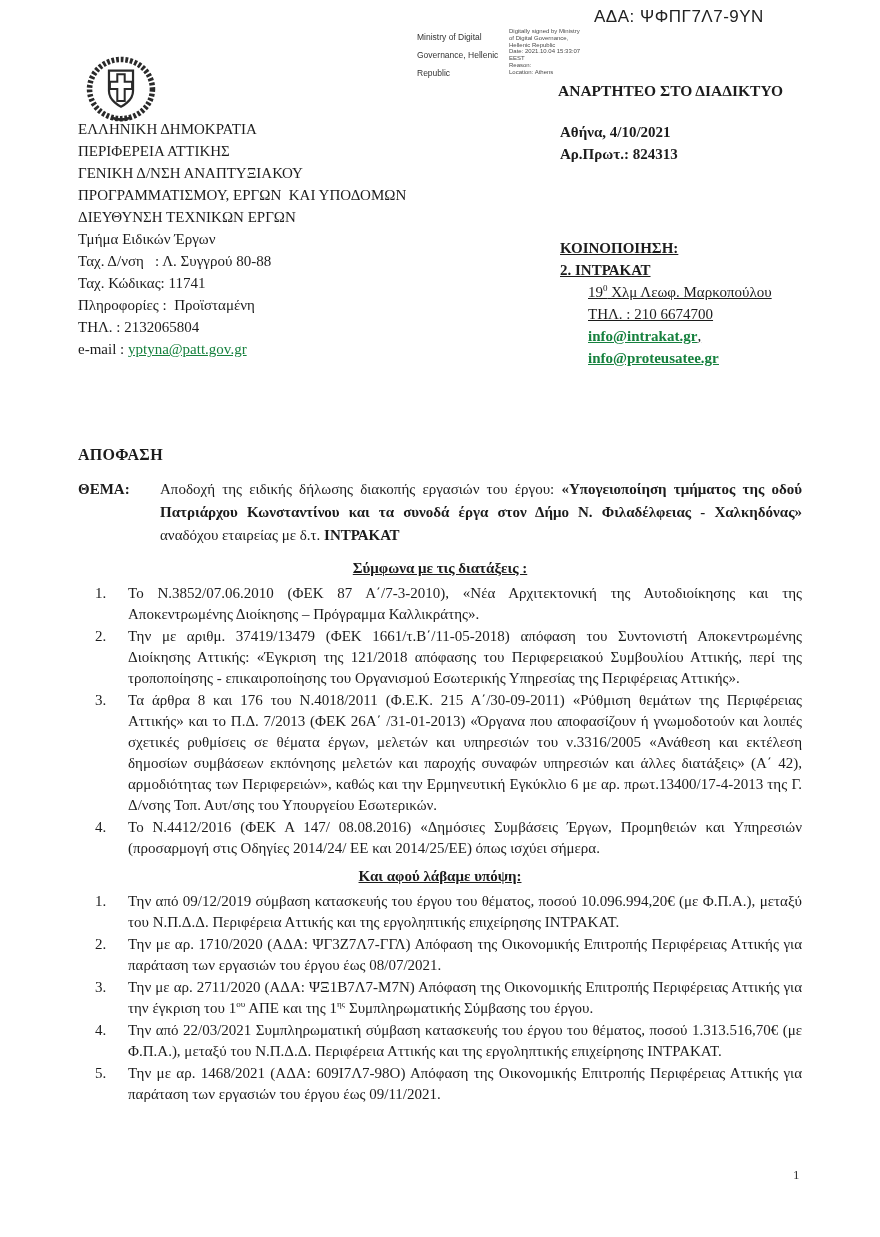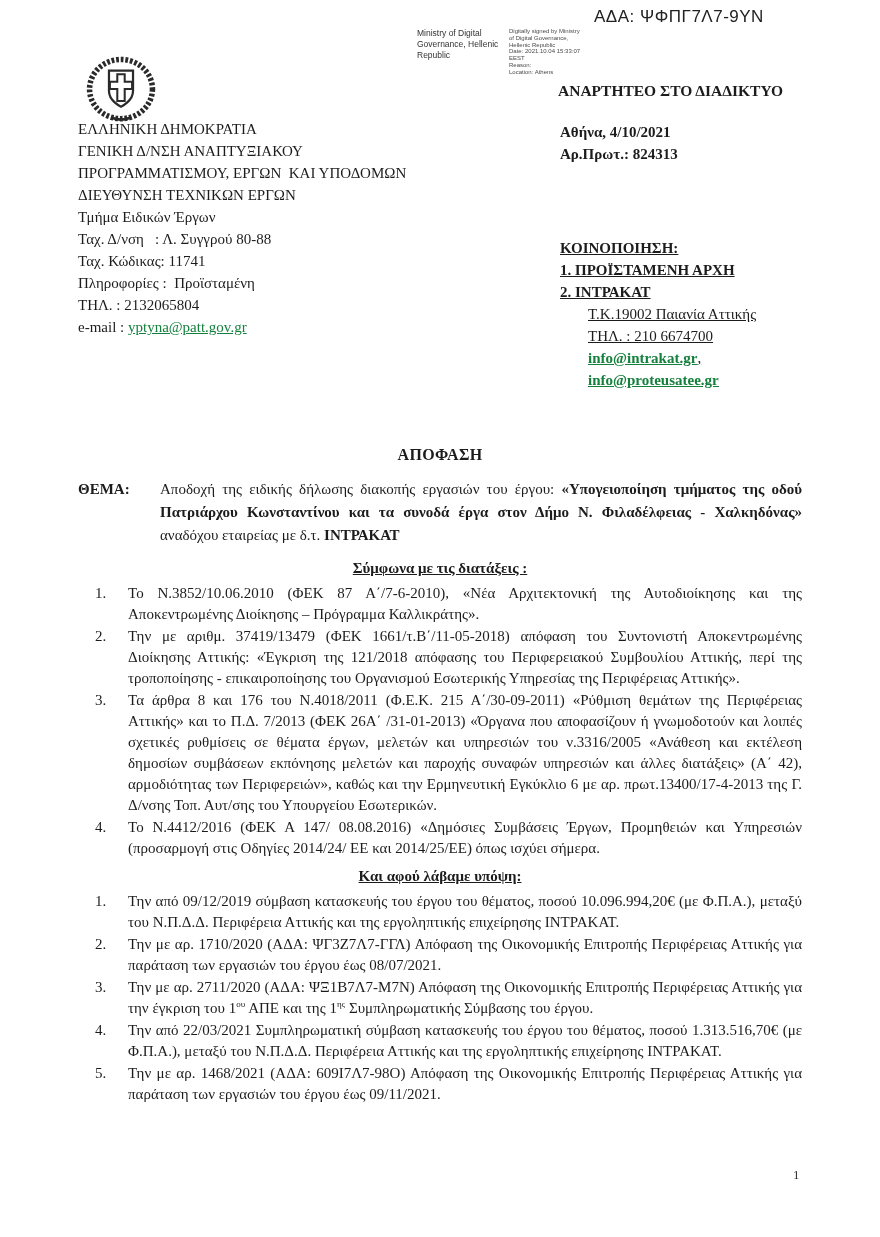--- a/index.html
+++ b/index.html
@@ -11,21 +11,21 @@
   .sans{font-family:"Liberation Sans", sans-serif;}
   .b{font-weight:bold;}
   .pre{white-space:pre-wrap;}
   .link{color:#15803d;text-decoration:underline;cursor:pointer;}
 
   
   .ada{left:594px;top:7px;font-size:17px;color:#222;letter-spacing:.5px;}
 
   
   .sig{left:417px;top:28px;display:flex;gap:6px;}
-  .sig-ministry{width:86px;font-size:8.5px;line-height:11px;color:#333;}
+  .sig-ministry{width:86px;font-size:8.5px;line-height:18px;color:#333;}
   .sig-details{width:92px;font-size:6px;line-height:6.8px;color:#4a4a4a;}
 
   .anartiteo{left:558px;top:82px;font-size:15.5px;}
 
   
   .emblem{left:84px;top:55px;width:74px;height:70px;}
 
   
   .sender{left:78px;top:118px;font-size:15px;line-height:22px;}
   .sender .org{font-weight:normal;}
@@ -36,21 +36,21 @@
 
   
   .recipients{left:560px;top:237px;font-size:15px;line-height:22px;text-decoration:underline;}
   .rec-sub{padding-left:28px;font-weight:normal;}
   .rec-mail{padding-left:28px;font-weight:normal;}
 
   sup.sp{font-size:9px;vertical-align:super;line-height:0;}
 
   
   .main{left:78px;top:446px;width:724px;font-size:15px;}
-  .decision-title{text-align:center;font-weight:bold;font-size:16px;margin:0 0 14px 0;letter-spacing:.3px;}
+  .decision-title{font-weight:bold;font-size:16px;margin:0 0 14px 0;letter-spacing:.3px;}
   .thema{display:flex;margin-bottom:10px;line-height:23px;}
   .thema-label{width:82px;flex-shrink:0;font-weight:bold;}
   .thema-text{flex:1;text-align:justify;}
   .sec-head{font-weight:bold;text-decoration:underline;margin:6px 0 4px 0;line-height:22px;text-align:center;}
   .list{margin:0 0 2px 0;}
   .li{display:flex;line-height:21px;margin-bottom:1px;}
   .li .num{width:20px;margin-left:17px;flex-shrink:0;}
   .li .txt{flex:1;text-align:justify;padding-left:13px;}
   .pagenum{left:793px;top:1167px;font-size:13px;color:#333;}
 </style>
@@ -79,63 +79,63 @@
   <svg class="abs emblem" viewBox="0 0 80 72">
     <ellipse cx="40" cy="35" rx="34" ry="32" fill="none" stroke="#2a2a2a" stroke-width="6" stroke-dasharray="3 2"></ellipse>
     <ellipse cx="40" cy="35" rx="27" ry="25" fill="#ffffff" stroke="none"></ellipse>
     <path d="M27 15 h26 v22 c0 11 -13 17 -13 17 c0 0 -13 -6 -13 -17 z" fill="#ffffff" stroke="#2a2a2a" stroke-width="2.4"></path>
     <path d="M36 19 h8 v8 h8 v8 h-8 v13 h-8 v-13 h-8 v-8 h8 z" fill="#ffffff" stroke="#2a2a2a" stroke-width="2.2"></path>
     <path d="M30 66 q10 4 20 0" fill="none" stroke="#2a2a2a" stroke-width="3"></path>
   </svg>
 
   <div class="abs sender">
     <div class="org pre">ΕΛΛΗΝΙΚΗ ΔΗΜΟΚΡΑΤΙΑ</div>
+    <div class="org pre">ΠΕΡΙΦΕΡΕΙΑ ΑΤΤΙΚΗΣ</div>
     <div class="org pre">ΓΕΝΙΚΗ Δ/ΝΣΗ ΑΝΑΠΤΥΞΙΑΚΟΥ</div>
     <div class="org pre">ΠΡΟΓΡΑΜΜΑΤΙΣΜΟΥ, ΕΡΓΩΝ  ΚΑΙ ΥΠΟΔΟΜΩΝ</div>
     <div class="org pre">ΔΙΕΥΘΥΝΣΗ ΤΕΧΝΙΚΩΝ ΕΡΓΩΝ</div>
     <div class="org pre">Τμήμα Ειδικών Έργων</div>
     <div class="contact pre">Ταχ. Δ/νση   : Λ. Συγγρού 80-88</div>
     <div class="contact pre">Ταχ. Κώδικας: 11741</div>
     <div class="contact pre">Πληροφορίες :  Προϊσταμένη</div>
     <div class="contact pre">ΤΗΛ. : 2132065804</div>
     <div class="contact">
       <span>e-mail : </span><a class="link">yptyna@patt.gov.gr</a>
     </div>
   </div>
 
   <div class="abs meta">
     <div>Αθήνα, 4/10/2021</div>
     <div>Αρ.Πρωτ.: 824313</div>
   </div>
 
   <div class="abs recipients b">
     <div>ΚΟΙΝΟΠΟΙΗΣΗ:</div>
-    <div>1. ΠΡΟΪΣΤΑΜΕΝΗ ΑΡΧΗ</div>
     <div>2. ΙΝΤΡΑΚΑΤ</div>
-    <div class="rec-sub">Τ.Κ.19002 Παιανία Αττικής</div>
+    <div class="rec-sub"><span>19</span><sup class="sp">0</sup><span> Χλμ Λεωφ. Μαρκοπούλου</span></div>
     <div class="rec-sub">ΤΗΛ. : 210 6674700</div>
     <div class="rec-mail"><a class="link b">info@intrakat.gr</a><span>,</span></div>
     <div class="rec-mail"><a class="link b">info@proteusatee.gr</a></div>
   </div>
 
   <div class="abs main">
     <div class="decision-title">ΑΠΟΦΑΣΗ</div>
 
     <div class="thema">
       <div class="thema-label">ΘΕΜΑ:</div>
       <div class="thema-text">
         <span>Αποδοχή της ειδικής δήλωσης διακοπής εργασιών του έργου: </span><span class="b">«Υπογειοποίηση τμήματος της οδού Πατριάρχου Κωνσταντίνου και τα συνοδά έργα στον Δήμο Ν. Φιλαδέλφειας - Χαλκηδόνας»</span><span> αναδόχου εταιρείας με δ.τ. </span><span class="b">ΙΝΤΡΑΚΑΤ</span>
       </div>
     </div>
 
     <div class="sec-head">Σύμφωνα με τις διατάξεις :</div>
     <div class="list">
       <div class="li">
         <span class="num">1.</span>
-        <span class="txt">Το Ν.3852/10.06.2010 (ΦΕΚ 87 Α΄/7-6-2010), «Νέα Αρχιτεκτονική της Αυτοδιοίκησης και της Αποκεντρωμένης Διοίκησης – Πρόγραμμα Καλλικράτης».</span>
+        <span class="txt">Το Ν.3852/07.06.2010 (ΦΕΚ 87 Α΄/7-3-2010), «Νέα Αρχιτεκτονική της Αυτοδιοίκησης και της Αποκεντρωμένης Διοίκησης – Πρόγραμμα Καλλικράτης».</span>
       </div>
       <div class="li">
         <span class="num">2.</span>
         <span class="txt">Την με αριθμ. 37419/13479 (ΦΕΚ 1661/τ.Β΄/11-05-2018) απόφαση του Συντονιστή Αποκεντρωμένης Διοίκησης Αττικής: «Έγκριση της 121/2018 απόφασης του Περιφερειακού Συμβουλίου Αττικής, περί της τροποποίησης - επικαιροποίησης του Οργανισμού Εσωτερικής Υπηρεσίας της Περιφέρειας Αττικής».</span>
       </div>
       <div class="li">
         <span class="num">3.</span>
         <span class="txt">Τα άρθρα 8 και 176 του Ν.4018/2011 (Φ.Ε.Κ. 215 Α΄/30-09-2011) «Ρύθμιση θεμάτων της Περιφέρειας Αττικής» και το Π.Δ. 7/2013 (ΦΕΚ 26Α΄ /31-01-2013) «Όργανα που αποφασίζουν ή γνωμοδοτούν και λοιπές σχετικές ρυθμίσεις σε θέματα έργων, μελετών και υπηρεσιών του ν.3316/2005 «Ανάθεση και εκτέλεση δημοσίων συμβάσεων εκπόνησης μελετών και παροχής συναφών υπηρεσιών και άλλες διατάξεις» (Α΄ 42), αρμοδιότητας των Περιφερειών», καθώς και την Ερμηνευτική  Εγκύκλιο 6 με αρ. πρωτ.13400/17-4-2013 της Γ. Δ/νσης Τοπ. Αυτ/σης του Υπουργείου Εσωτερικών.</span>
       </div>
       <div class="li">

